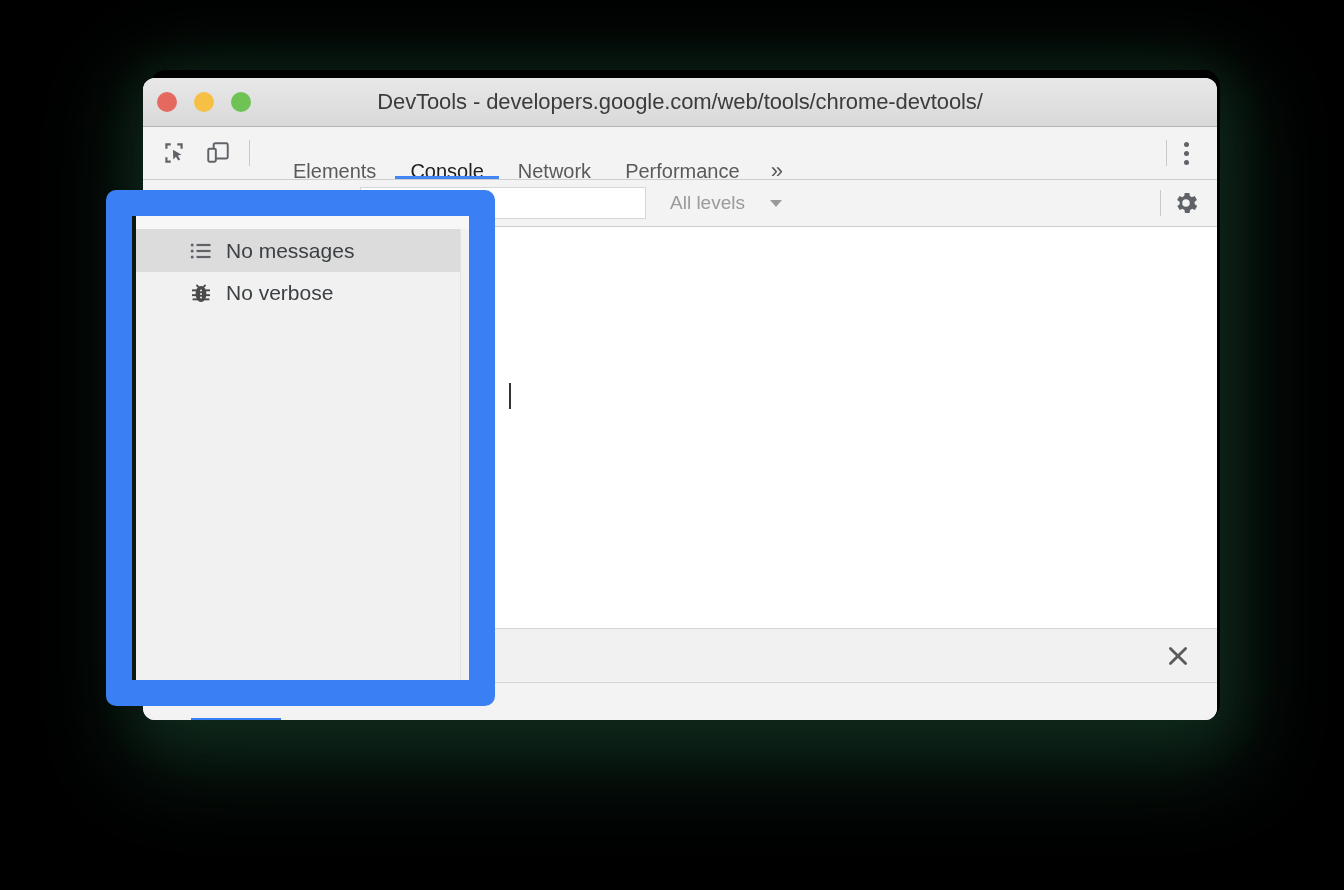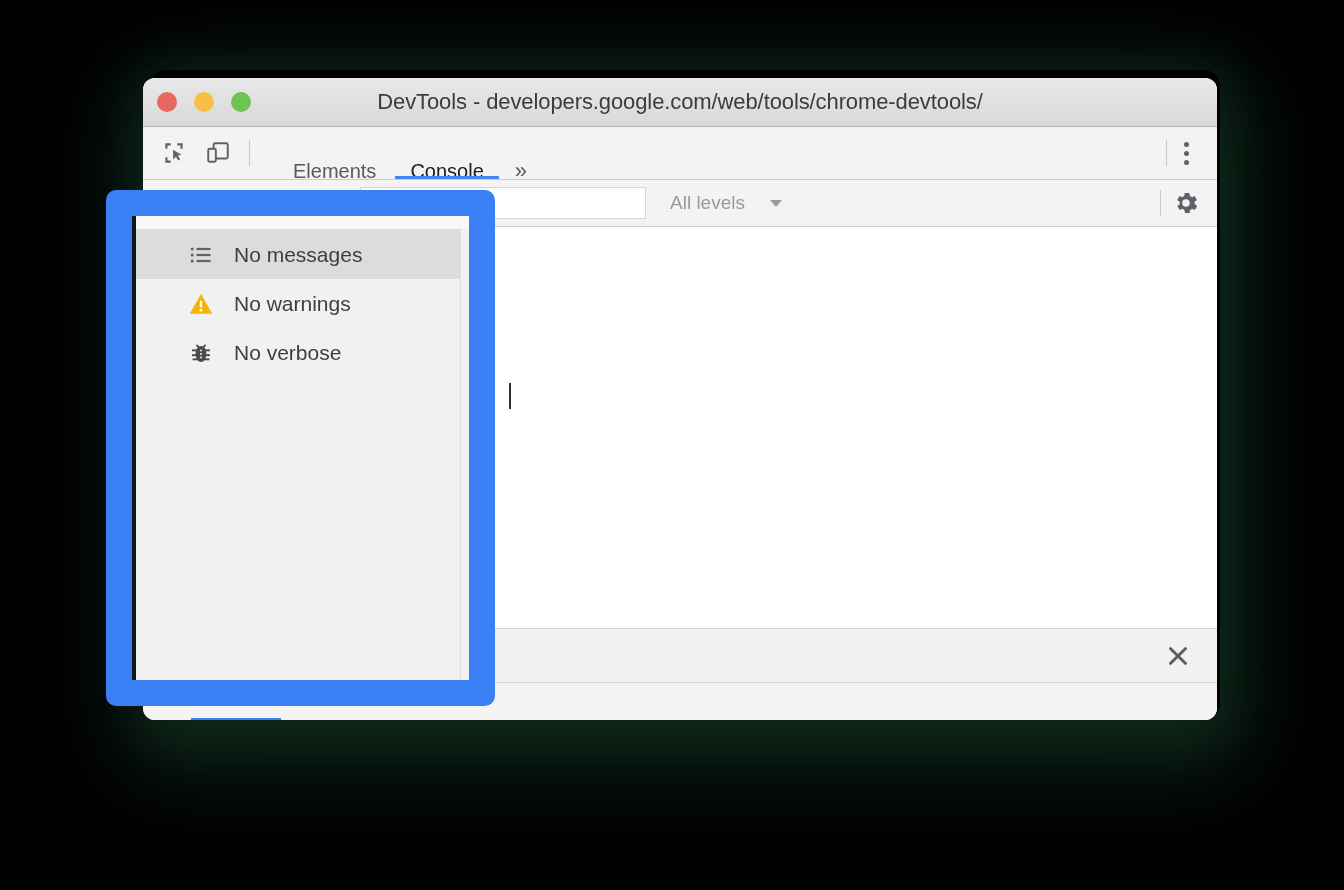--- a/index.html
+++ b/index.html
@@ -291,23 +291,23 @@
     z-index: 40;
   }
   #menu-top-strip {
     height: 16px;
     background: #f7f7f7;
     border-bottom: 1px solid #dcdcdc;
   }
   .menu-item {
     display: flex;
     align-items: center;
-    height: 49px;
+    height: 42px;
     padding-left: 52px;
-    gap: 20px;
+    gap: 12px;
     font-size: 21px;
     color: #3c4043;
   }
   .menu-item.selected {
     background: #dcdcdc;
   }
   .menu-icon {
     width: 26px;
     height: 26px;
     display: flex;
@@ -386,20 +386,26 @@
       <div class="vsep"></div>
     </div>
 
     <div class="panel-tabs">
       <div class="panel-tab">
         <span>Elements</span>
       </div>
       <div class="panel-tab active">
         <span>Console</span>
       </div>
+      <div class="panel-tab">
+        <span>Network</span>
+      </div>
+      <div class="panel-tab">
+        <span>Performance</span>
+      </div>
       <div class="panel-tab more">
         <span>»</span>
       </div>
     </div>
 
     <div id="panelbar-right">
       <div class="vsep"></div>
       <div class="kebab">
         <span></span>
         <span></span>
@@ -488,30 +494,20 @@
         <rect x="7.5" y="4.9" width="14" height="2.2" fill="#5f6368"></rect>
         <rect x="7.5" y="10.9" width="14" height="2.2" fill="#5f6368"></rect>
         <rect x="7.5" y="16.9" width="14" height="2.2" fill="#5f6368"></rect>
       </svg>
     </span>
     <span>No messages</span>
   </div>
 
 
 
-  <div class="menu-item">
-    <span class="menu-icon">
-      <svg width="26" height="26" viewBox="0 0 24 24">
-        <path d="M12 2.8L22.4 21H1.6z" fill="#f4b400"></path>
-        <rect x="10.9" y="9" width="2.2" height="6.2" rx="1" fill="#ffffff"></rect>
-        <circle cx="12" cy="17.7" r="1.3" fill="#ffffff"></circle>
-      </svg>
-    </span>
-    <span>No warnings</span>
-  </div>
 
 
   <div class="menu-item">
     <span class="menu-icon">
       <svg width="24" height="24" viewBox="0 0 24 24">
         <path d="M8 4.5l1.6 1.6M16 4.5l-1.6 1.6" stroke="#4a4a4a" stroke-width="1.8" stroke-linecap="round"></path>
         <rect x="3" y="8.4" width="18" height="1.9" fill="#4a4a4a"></rect>
         <rect x="3" y="13.2" width="18" height="1.9" fill="#4a4a4a"></rect>
         <rect x="3.6" y="17.4" width="16.8" height="1.9" fill="#4a4a4a"></rect>
         <ellipse cx="12" cy="13" rx="5.4" ry="8" fill="#4a4a4a"></ellipse>

